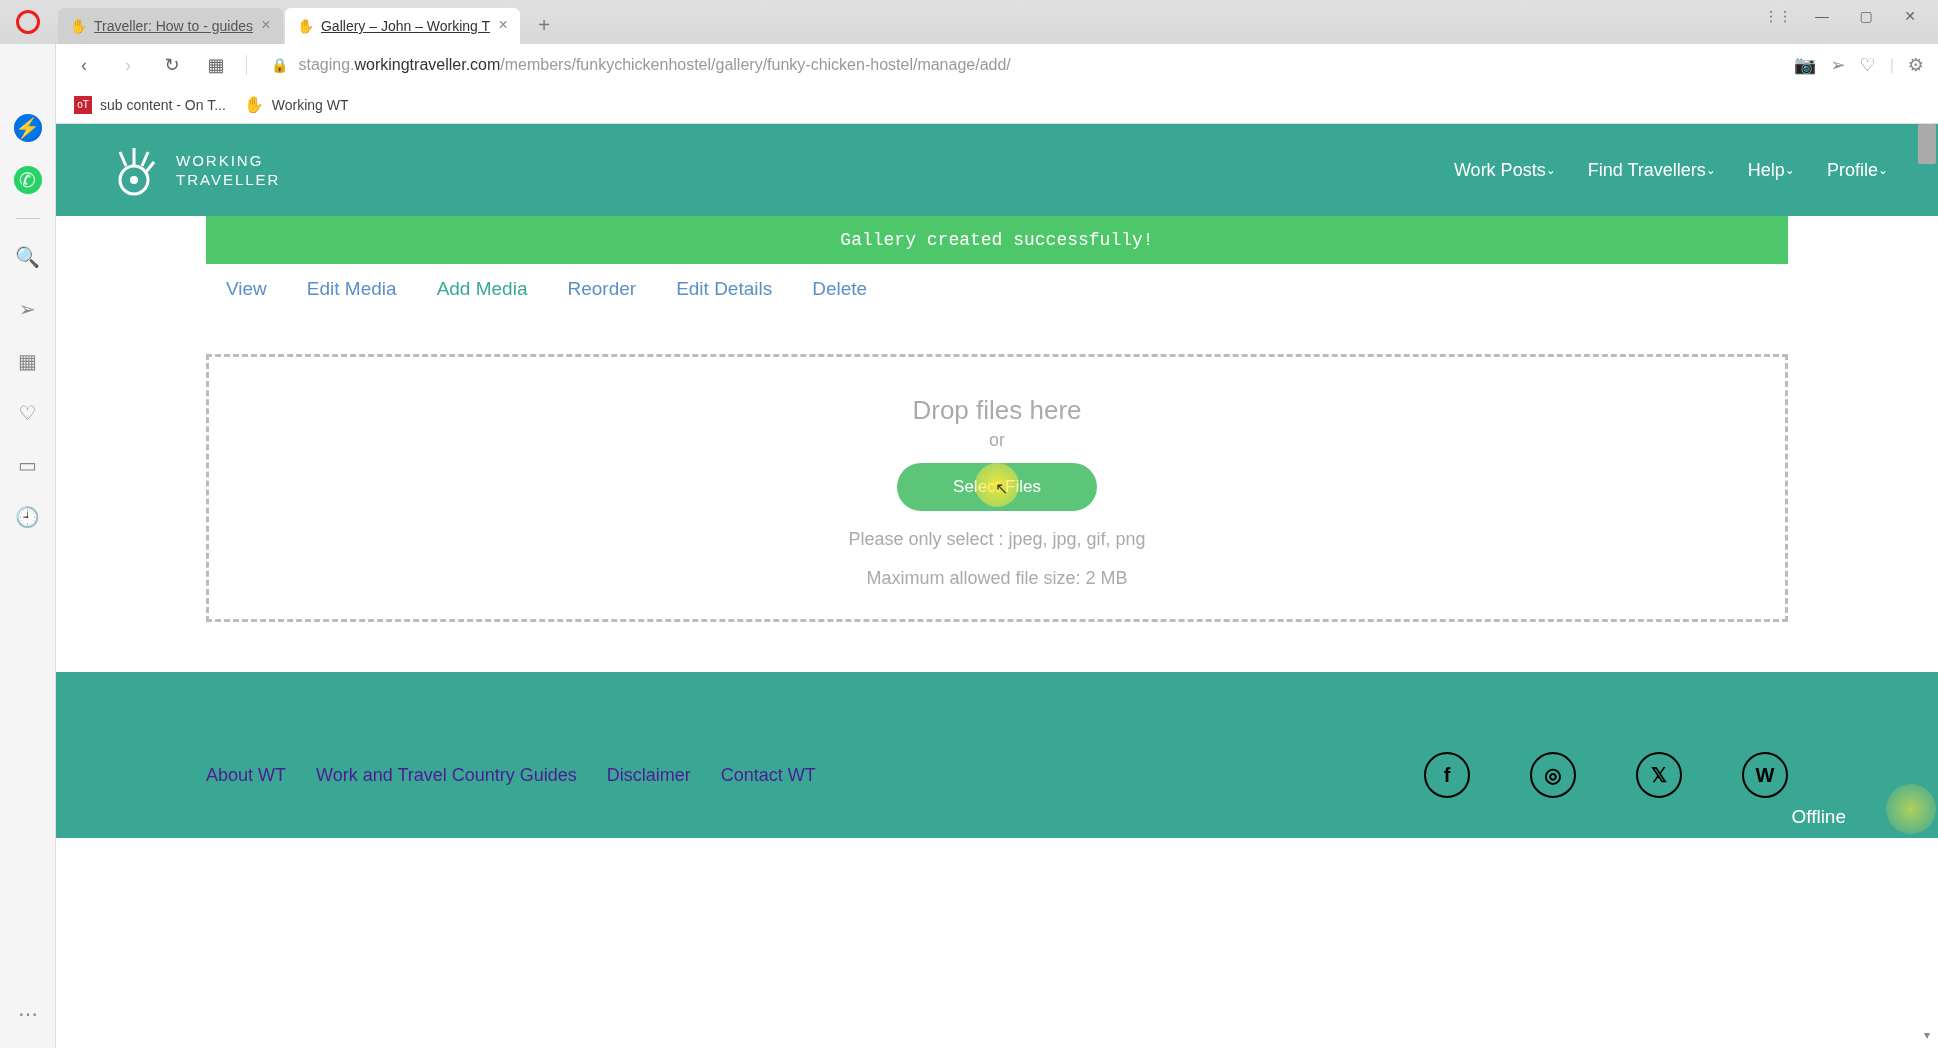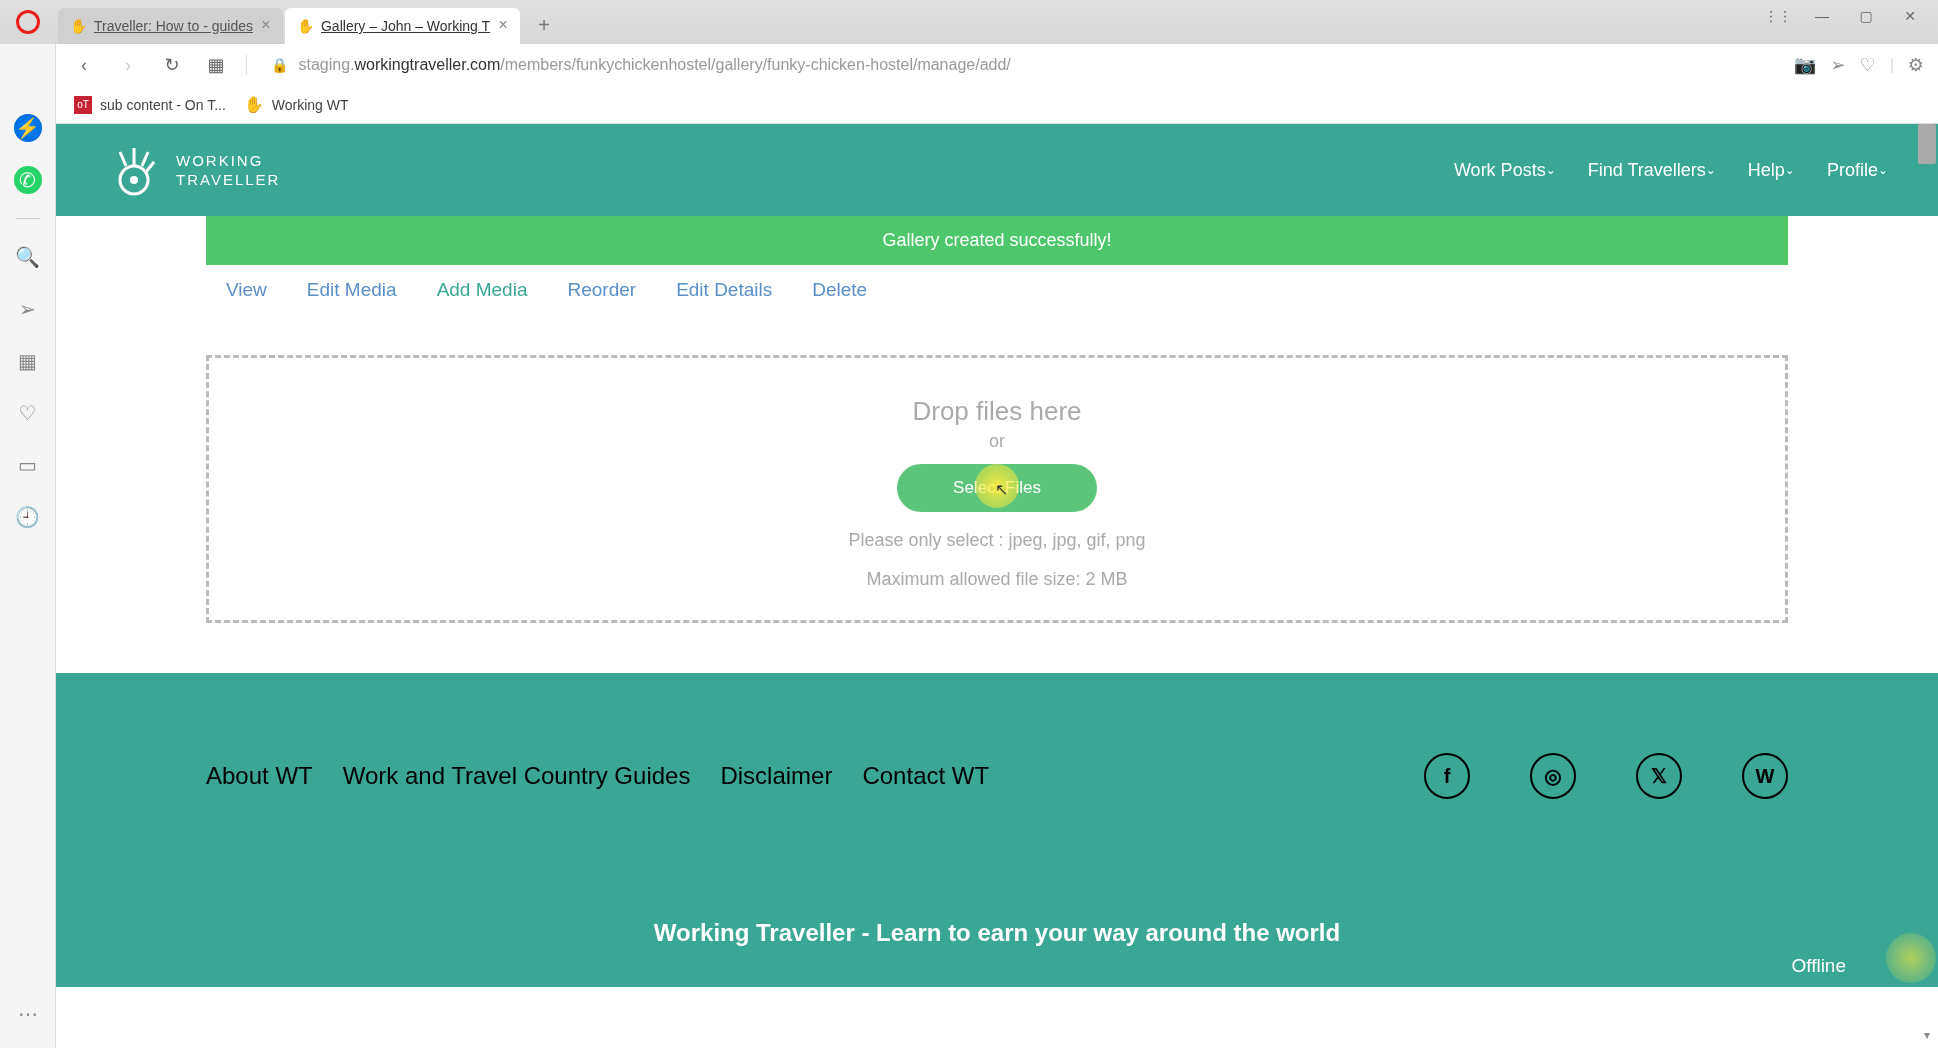--- a/index.html
+++ b/index.html
@@ -48,37 +48,37 @@
 .logo-mark { width: 56px; height: 56px; }
 .logo-text { color: #fff; font-size: 15px; letter-spacing: 2px; line-height: 1.3; }
 .main-nav { display: flex; gap: 32px; }
 .main-nav-item { color: #fff; font-size: 18px; display: flex; align-items: center; cursor: pointer; }
 .chevron-down { font-size: 12px; }
 
 .sub-nav { display: flex; gap: 30px; padding: 26px 0 26px 150px; }
 .sub-nav-item { color: #888; font-size: 19px; letter-spacing: 1px; cursor: pointer; font-weight: 500; }
 
 .content-wrap { padding: 0 150px; }
-.alert-success { background: #4ec76a; color: #fff; text-align: center; padding: 14px; font-size: 18px; }
+.alert-success { background: #4ec76a; color: #fff; text-align: center; padding: 14px; font-size: 18px; font-family: Liberation Mono, monospace; }
 .gallery-tabs { display: flex; gap: 40px; padding: 14px 20px; }
 .gallery-tab { color: #5a8fc8; font-size: 19px; cursor: pointer; }
 .gallery-tab.active { color: #3aa795; }
 
 .dropzone { margin: 40px 0 50px; border: 3px dashed #bbb; padding: 20px 0 30px; text-align: center; }
 .dropzone-title { color: #aaa; font-size: 26px; margin-bottom: 4px; margin-top: 18px; }
 .dropzone-or { color: #aaa; font-size: 18px; margin-bottom: 12px; }
 .select-files-btn { background: #5dc57a; color: #fff; border: none; padding: 14px 56px; border-radius: 26px; font-size: 17px; cursor: pointer; position: relative; }
 .btn-highlight { position: absolute; width: 44px; height: 44px; background: radial-gradient(rgba(255,235,59,0.9), rgba(255,235,59,0.3)); border-radius: 50%; top: 0; left: 78px; }
 .cursor-arrow { position: absolute; top: 16px; left: 98px; font-size: 16px; color: #333; z-index: 2; }
 .file-hint { color: #aaa; font-size: 18px; margin-top: 18px; }
 
 .site-footer { background: #3aa795; padding: 80px 150px 40px; }
 .footer-top { display: flex; justify-content: space-between; align-items: center; }
 .footer-links { display: flex; gap: 30px; }
-.footer-link { color: #000000; font-size: 24px; cursor: pointer; }
+.footer-link { color: #4c1d95; font-size: 18px; cursor: pointer; }
 .social-icons { display: flex; gap: 60px; }
 .social-icon { width: 46px; height: 46px; border: 2px solid #000; border-radius: 50%; display: flex; align-items: center; justify-content: center; font-size: 20px; color: #000; cursor: pointer; font-weight: bold; }
 .footer-tagline { color: #fff; font-size: 24px; text-align: center; margin-top: 120px; font-weight: 600; }
 .offline-widget { position: absolute; right: 92px; bottom: 10px; color: #fff; font-size: 19px; display: flex; align-items: center; gap: 10px; }
 .offline-highlight { position: absolute; width: 50px; height: 50px; background: radial-gradient(rgba(255,235,59,0.6), rgba(255,235,59,0)); border-radius: 50%; right: -90px; bottom: -6px; }
 
 .page-scrollbar { position: absolute; right: 2px; top: 124px; width: 18px; height: 40px; background: #aaa; border-radius: 2px; }
 .page-scrollbar-down { position: absolute; right: 2px; bottom: 4px; width: 18px; height: 18px; display: flex; align-items: center; justify-content: center; color: #888; font-size: 12px; }
 </style>
 </head>
@@ -223,21 +223,20 @@
         <div class="footer-link">Disclaimer</div>
         <div class="footer-link">Contact WT</div>
       </div>
       <div class="social-icons">
         <div class="social-icon">f</div>
         <div class="social-icon">◎</div>
         <div class="social-icon">𝕏</div>
         <div class="social-icon">W</div>
       </div>
     </div>
-    <div class="footer-tagline">Working Traveller - Learn to earn your way around the world</div>
     <div class="offline-widget">
       <span>Offline</span>
       <span class="offline-highlight"></span>
     </div>
   </div>
 </div>
 
 <div class="page-scrollbar"></div>
 <div class="page-scrollbar-down">▾</div>
 

